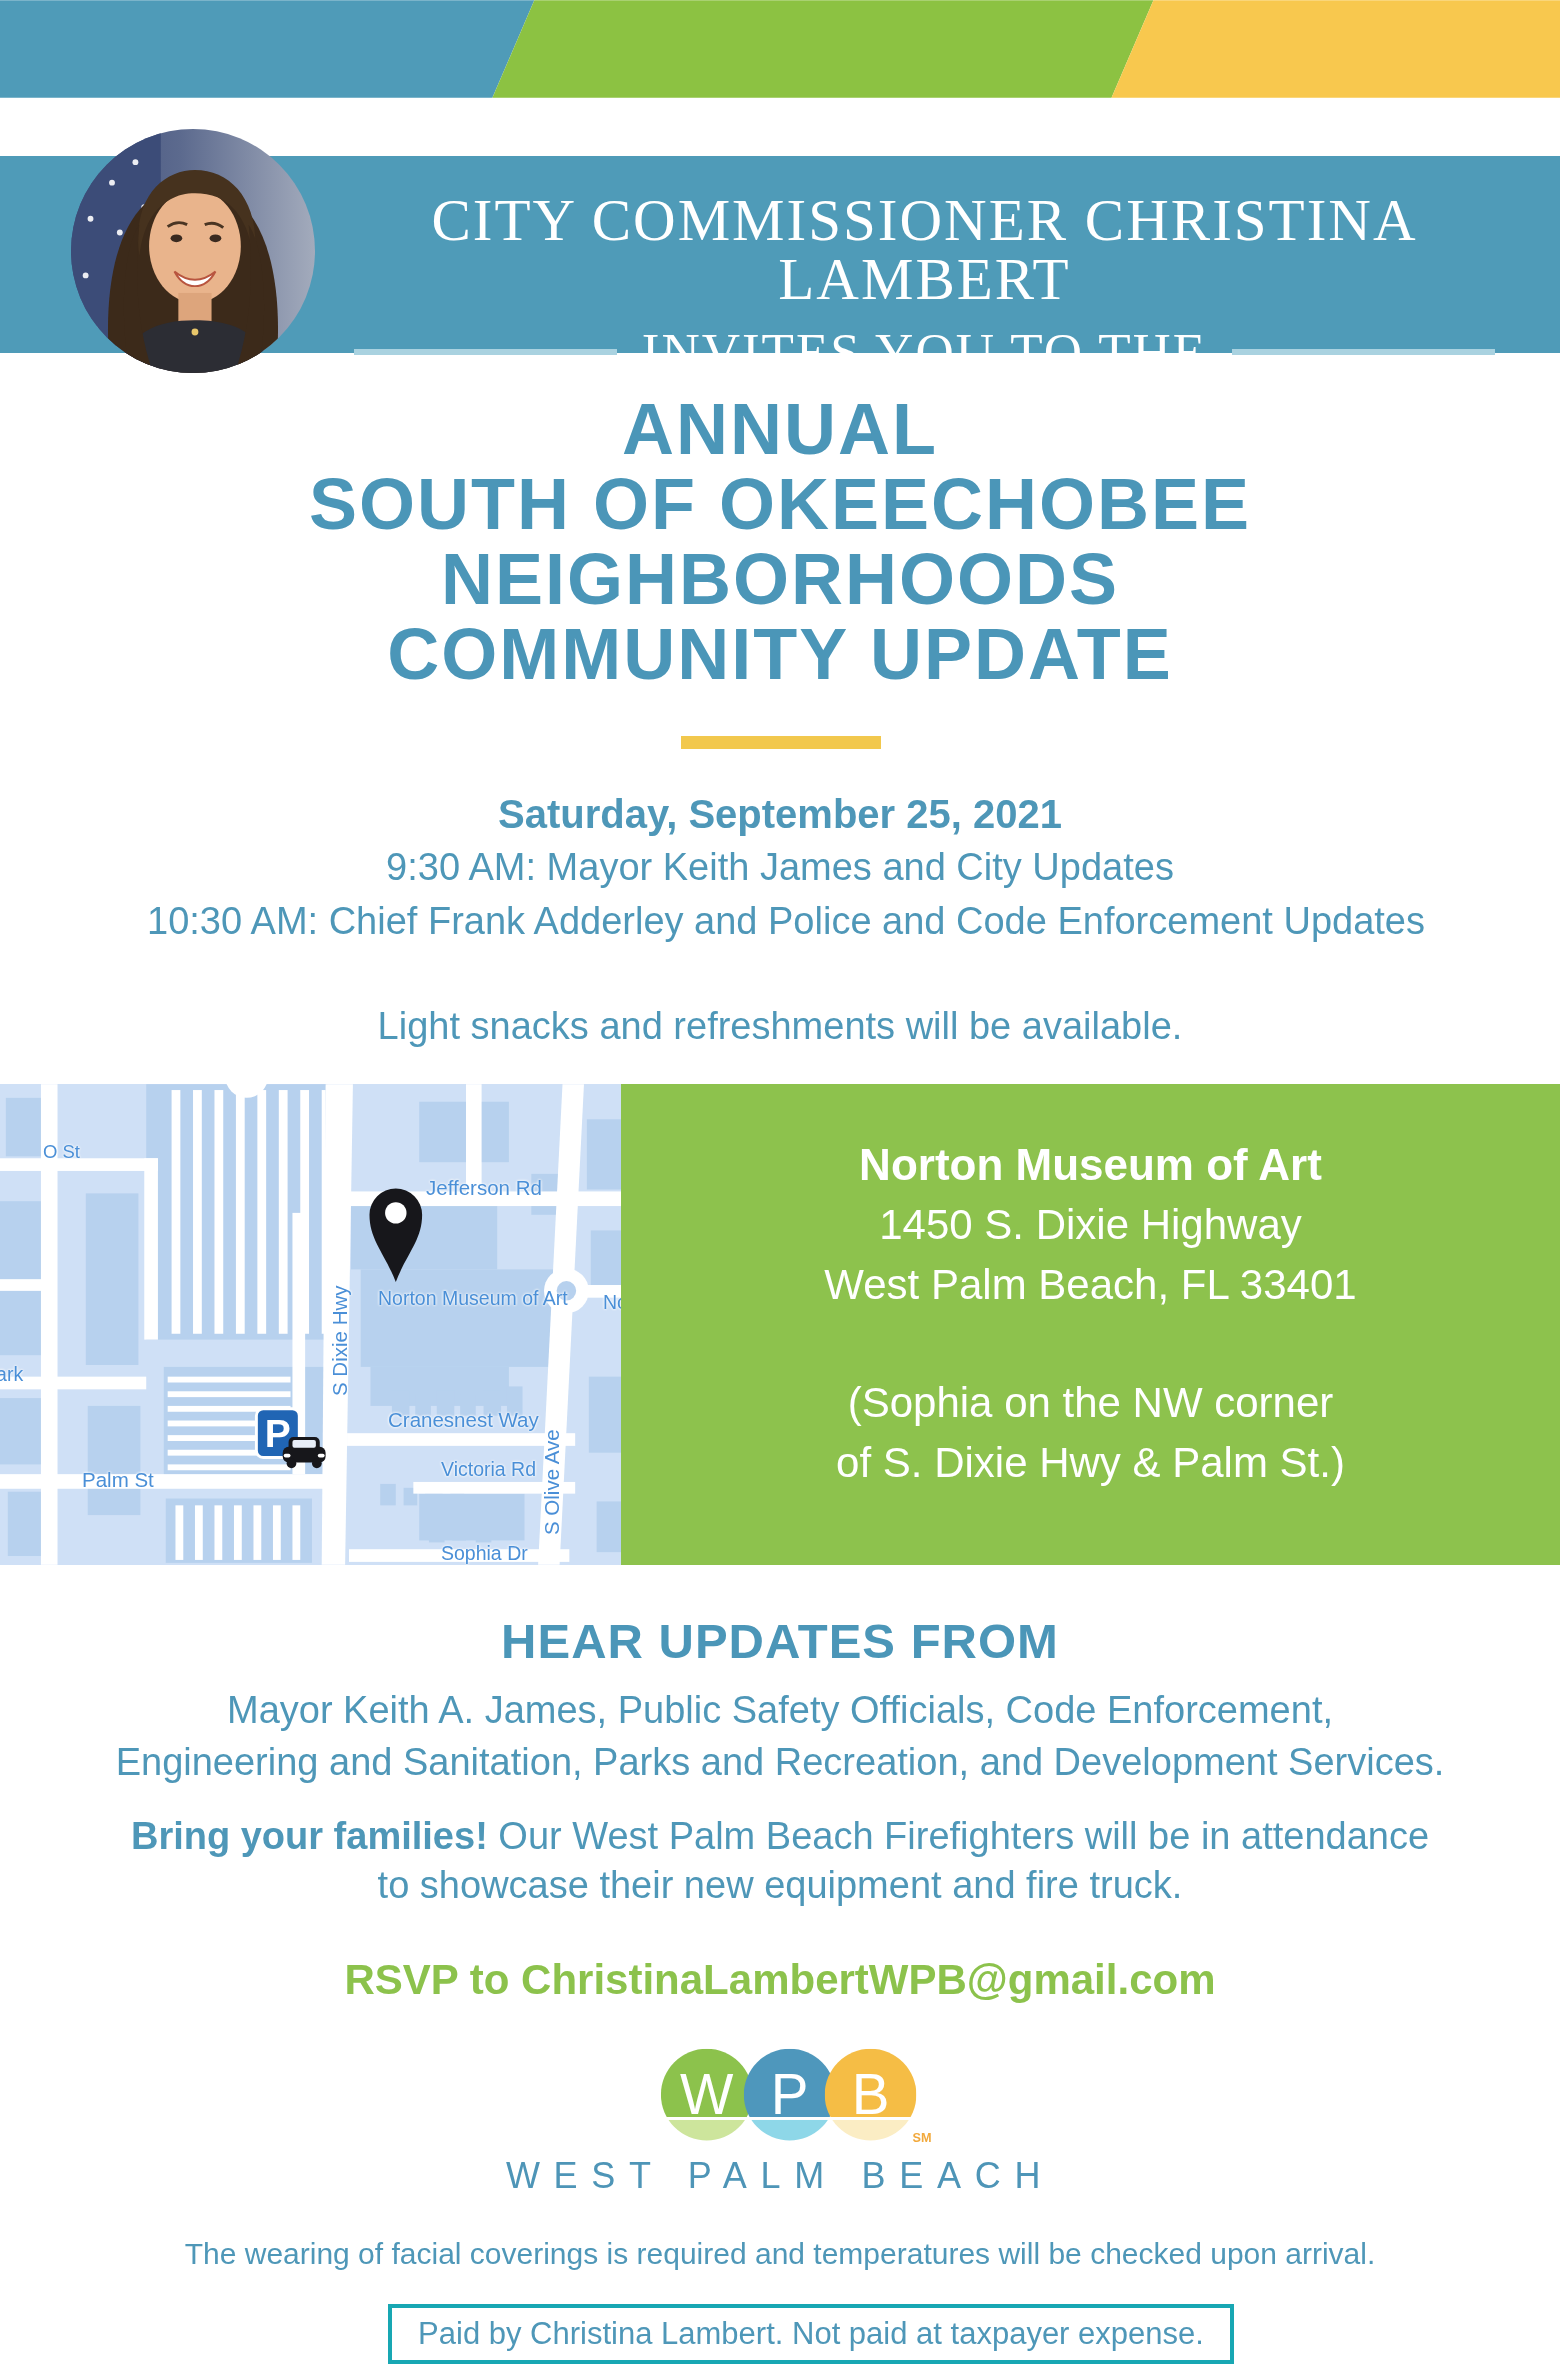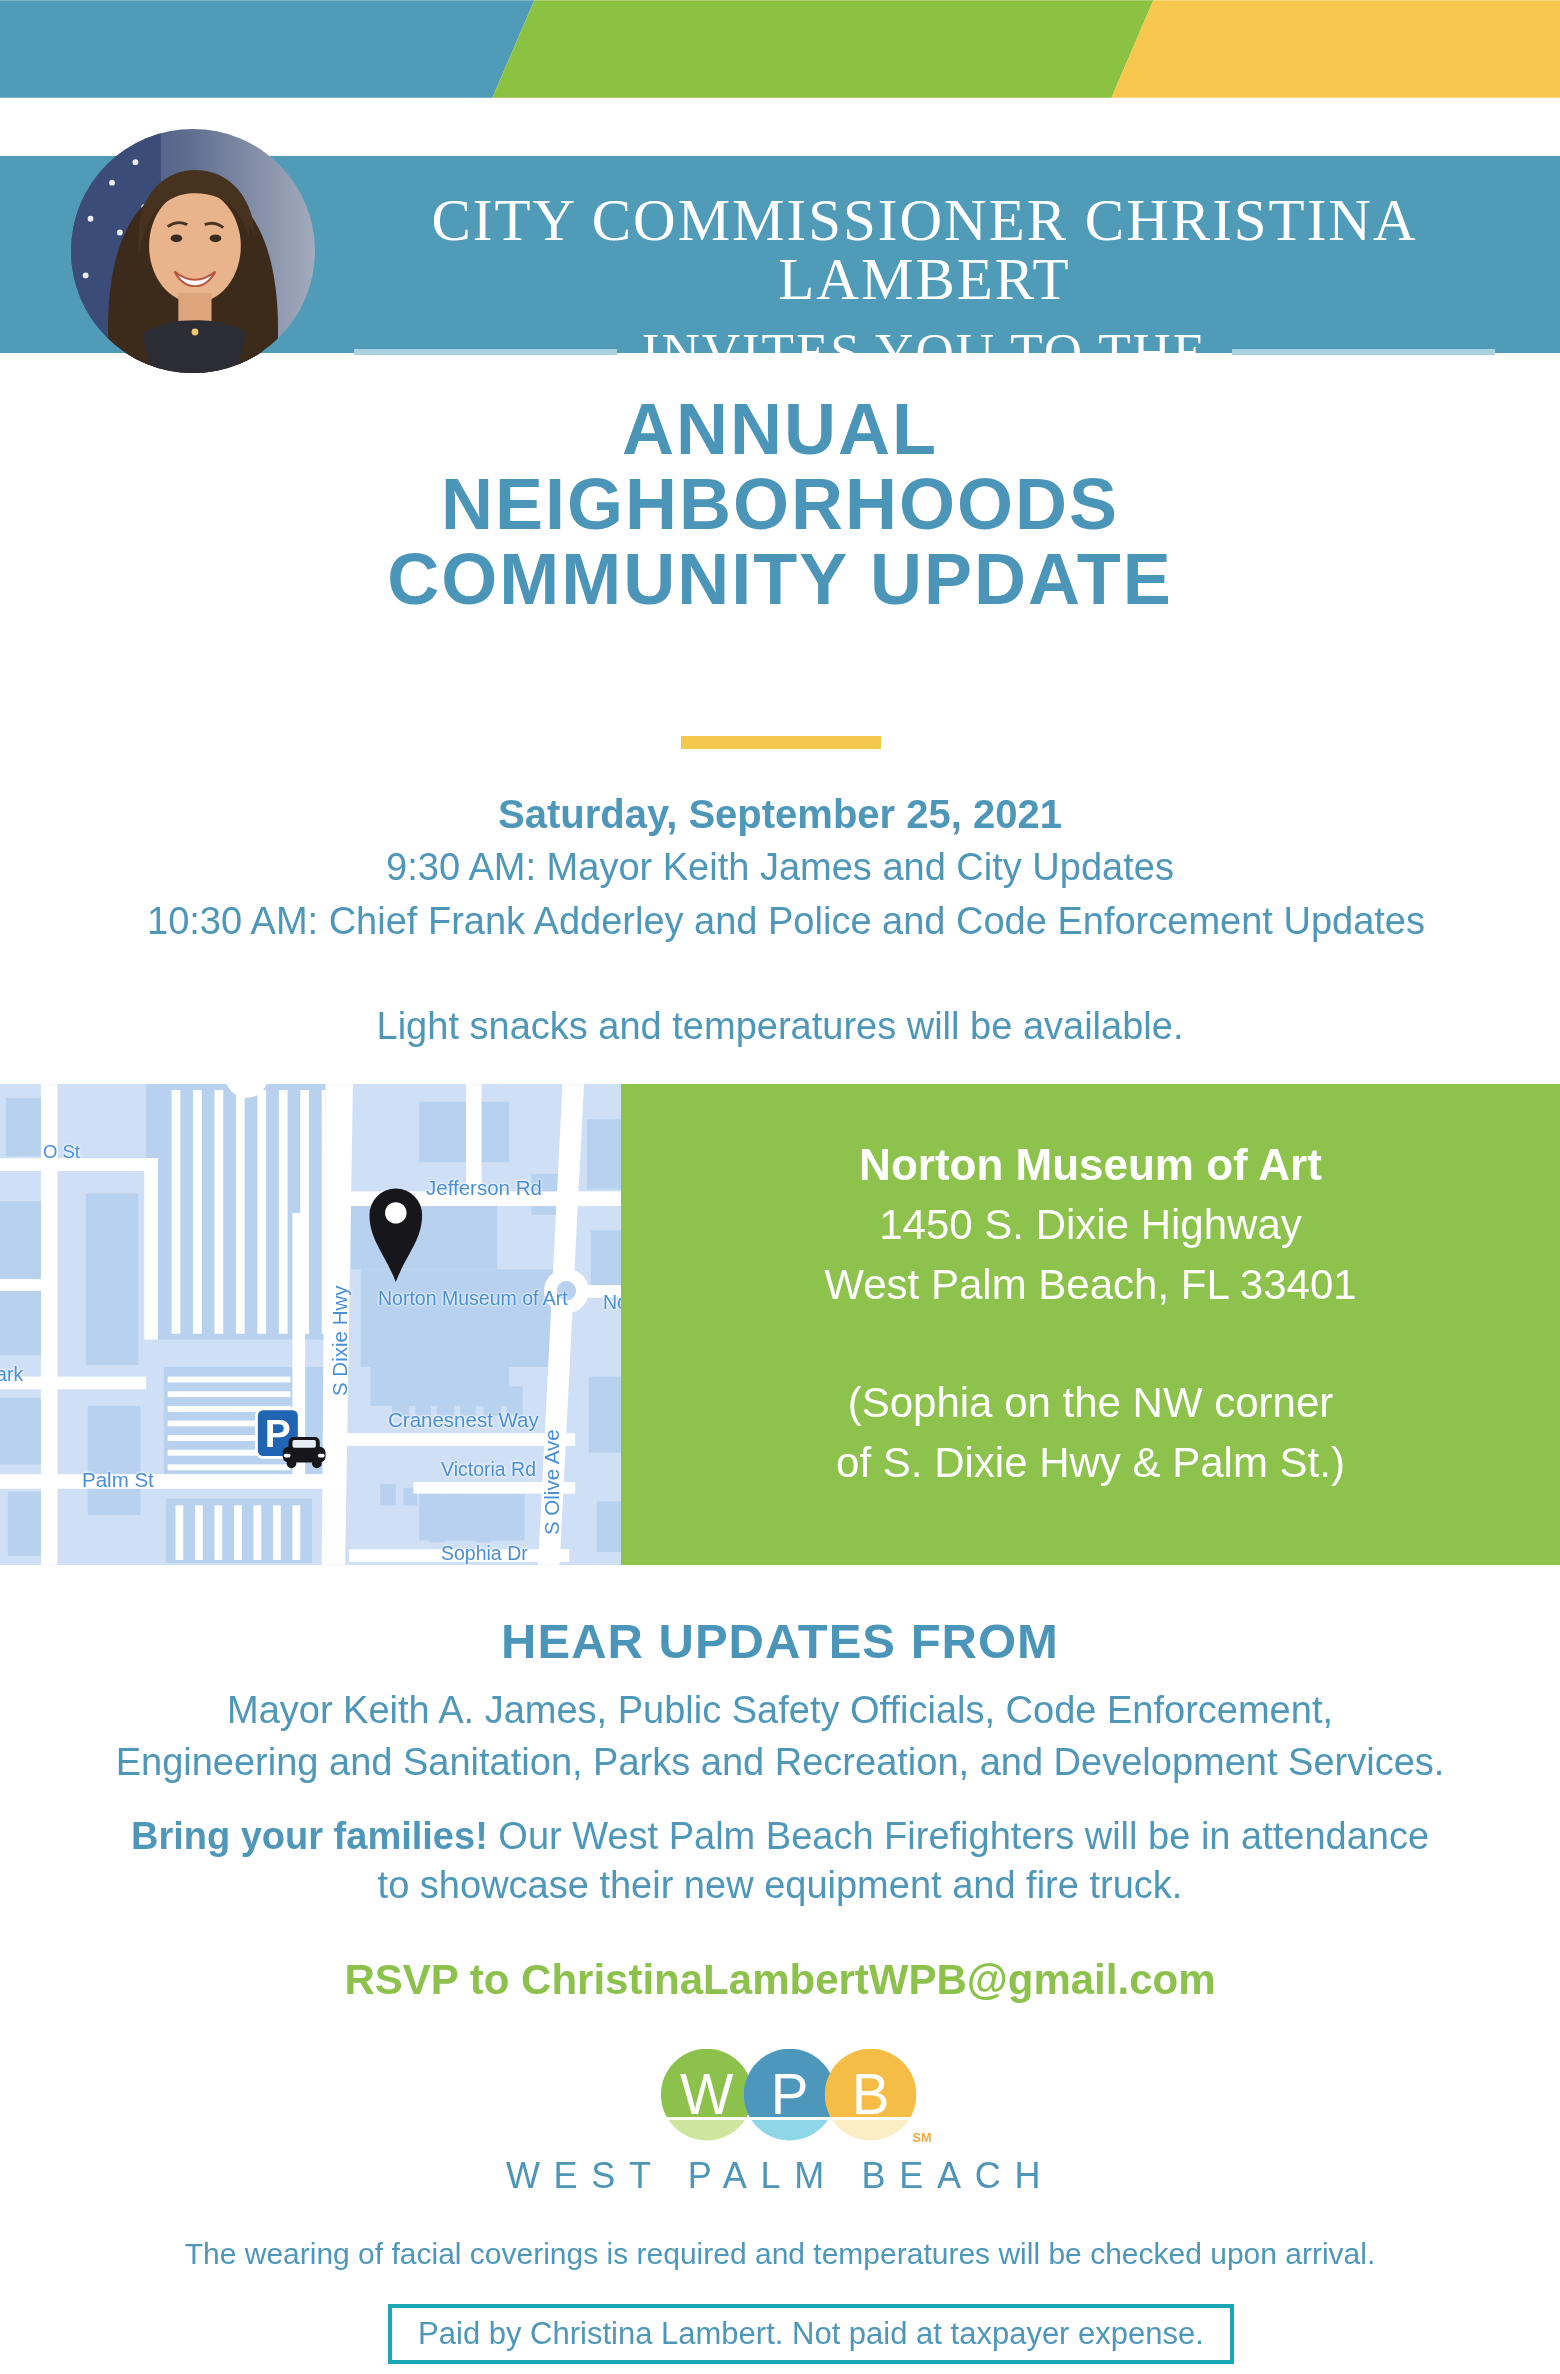--- a/index.html
+++ b/index.html
@@ -120,30 +120,31 @@
       <div class="band-line2-row">
         <span class="rule"></span>
         <span class="band-line2">INVITES YOU TO THE</span>
         <span class="rule"></span>
       </div>
     </div>
   </div>
 
   <div class="abs centered title">
     <div>ANNUAL</div>
+    <div>SOUTH OF OKEECHOBEE</div>
     <div>NEIGHBORHOODS</div>
     <div>COMMUNITY UPDATE</div>
   </div>
 
   <div class="abs divider"></div>
 
   <div class="abs centered blue-line date-line">Saturday, September 25, 2021</div>
   <div class="abs centered blue-line sched-1">9:30 AM: Mayor Keith James and City Updates</div>
   <div class="abs centered blue-line sched-2">10:30 AM: Chief Frank Adderley and Police and Code Enforcement Updates</div>
-  <div class="abs centered blue-line snacks">Light snacks and temperatures will be available.</div>
+  <div class="abs centered blue-line snacks">Light snacks and refreshments will be available.</div>
 
   <div class="abs venue">
     <div class="map">
       <svg width="621" height="481" viewBox="0 0 637 493">
         <defs>
           <pattern id="pv" width="22" height="10" patternUnits="userSpaceOnUse">
               <rect width="9" height="10" fill="#ffffff"></rect>
             </pattern>
           <pattern id="ph" width="10" height="15" patternUnits="userSpaceOnUse">
               <rect width="10" height="6" fill="#ffffff"></rect>

